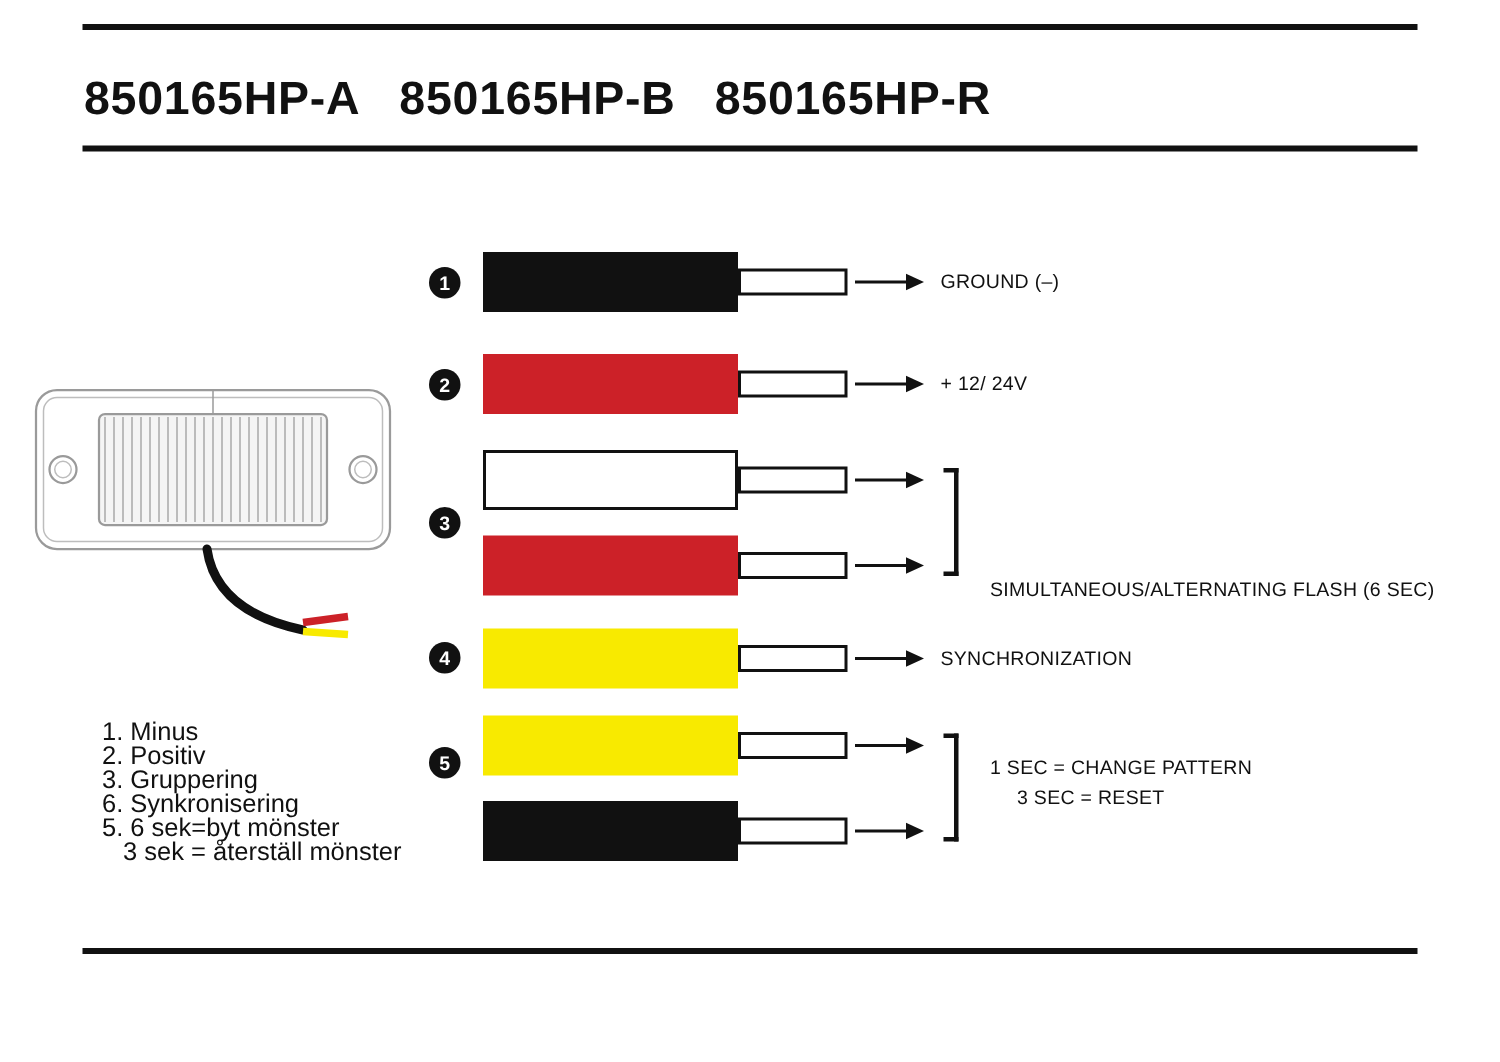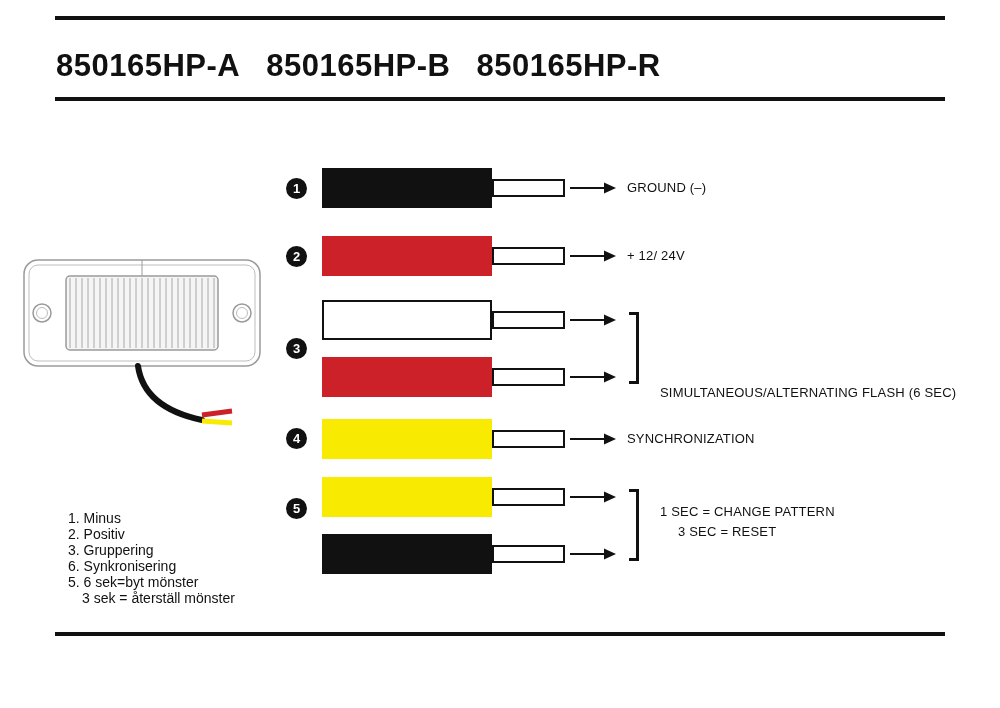--- a/index.html
+++ b/index.html
@@ -27,21 +27,21 @@
     background:#ffffff;border:2px solid #111;
   }
   .arrow{position:absolute;left:570px;width:46px;height:12px;}
   .lbl{
     position:absolute;font-size:13px;line-height:14px;letter-spacing:0.2px;white-space:nowrap;
   }
   .bracket{
     position:absolute;left:629px;width:10px;box-sizing:border-box;
     border-top:3px solid #111;border-right:3px solid #111;border-bottom:3px solid #111;
   }
-  .legend{position:absolute;left:68px;top:510px;font-size:14px;line-height:16px;}
+  .legend{position:absolute;left:68px;top:480px;font-size:17px;line-height:16px;}
   .legend .indent{padding-left:14px;text-align:right;}
   .device{position:absolute;left:16px;top:250px;}
 </style>
 </head>
 <body>
 
 <div class="page">
 
   <div class="rule" style="top:16px;"></div>
   <div class="rule" style="top:97px;"></div>

